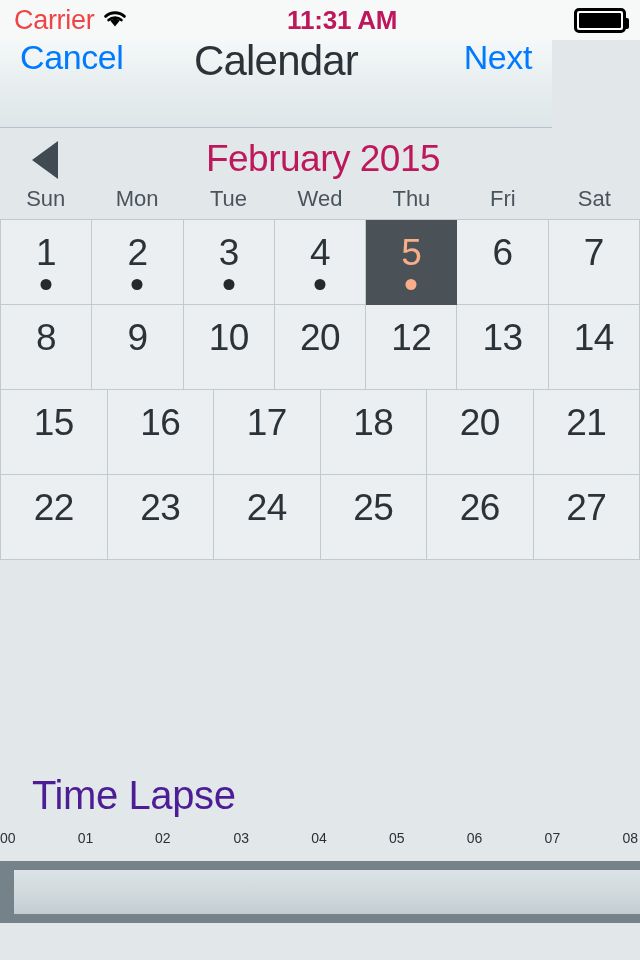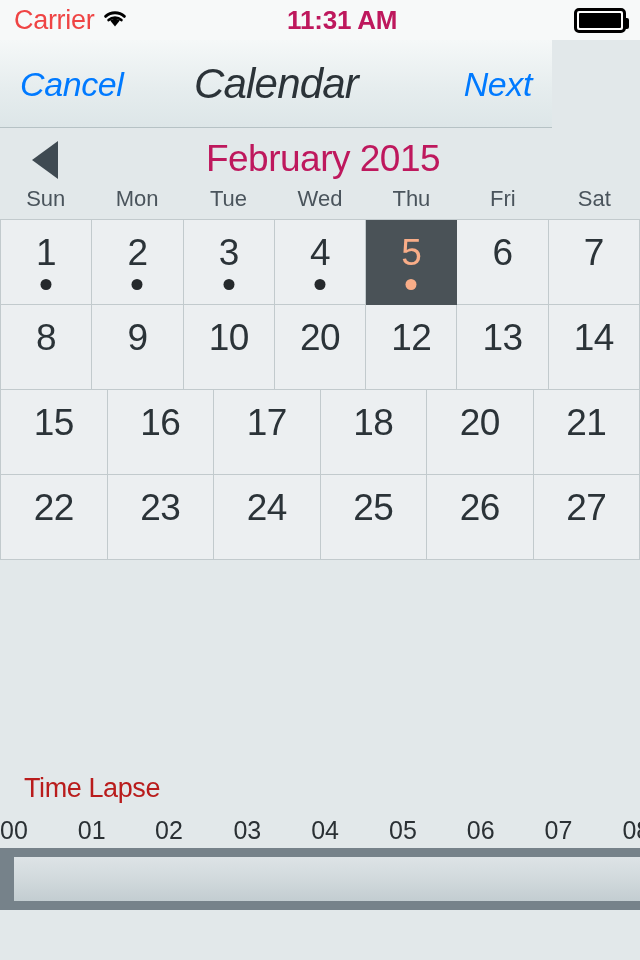--- a/index.html
+++ b/index.html
@@ -89,24 +89,22 @@
   
   .nav-bar {
     position: absolute;
     top: 40px; left: 0;
     width: 552px;
     height: 88px;
     background: linear-gradient(to bottom, #f5f8f8 0%, #e6edee 55%, #dde6e8 100%);
     border-bottom: 1px solid #b6c2c5;
     box-sizing: border-box;
     display: flex;
-    align-items: center;
     justify-content: space-between;
     padding: 0 20px;
-    font-style: italic;
   }
   .nav-btn {
     font-size: 34px;
     color: #007aff;
     letter-spacing: -0.4px;
     cursor: pointer;
     flex: 0 0 auto;
     line-height: 1;
   }
   .nav-title {
@@ -218,37 +216,37 @@
   .cal-cell.selected .day-dot { background: #f9ad88; }
 
   
   .timelapse-section {
     position: absolute;
     left: 0;
     top: 775px;
     width: 640px;
   }
   .timelapse-title {
-    font-size: 27px;
-    color: #b91c1c;
+    font-size: 40px;
+    color: #4c1d95;
     letter-spacing: -0.4px;
-    padding-left: 24px;
+    padding-left: 32px;
     line-height: 1;
   }
   .tick-row {
     position: relative;
     height: 26px;
     margin-top: 16px;
     width: 640px;
     overflow: hidden;
   }
   .tick {
     position: absolute;
     top: 0;
-    font-size: 25px;
+    font-size: 14px;
     color: #2a3034;
     line-height: 1;
     white-space: nowrap;
   }
   .timeline-track {
     margin-top: 4px;
     width: 640px;
     height: 62px;
     background: #76828a;
     box-sizing: border-box;

